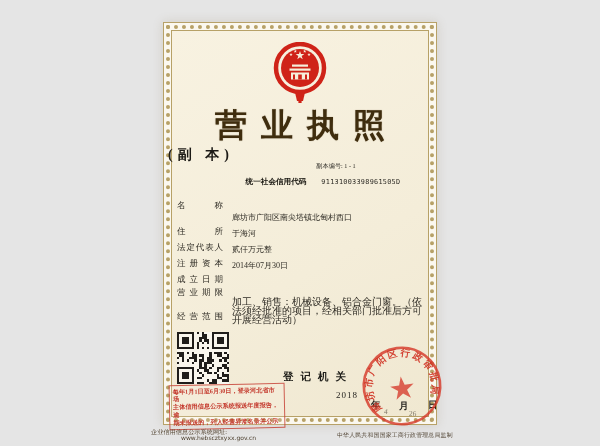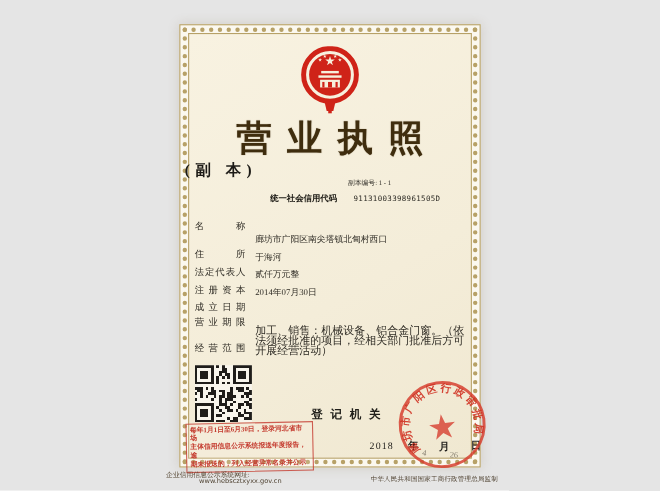--- a/index.html
+++ b/index.html
@@ -61,21 +61,21 @@
     color:#c43a2e; font-size:6.2px; line-height:7.9px; font-weight:bold;
     background:rgba(255,240,235,.15);
   }
 
   .reg-authority {
     position:absolute; left:283px; top:370px; font-size:10.5px; font-weight:bold;
     letter-spacing:7px; color:#21201b; white-space:nowrap;
   }
 
   .date-part { position:absolute; font-size:9.5px; font-weight:bold; color:#262420; }
-  .date-year { left:336px; top:400px; font-size:9px; font-weight:normal; letter-spacing:1px; }
+  .date-year { left:336px; top:390px; font-size:9px; font-weight:normal; letter-spacing:1px; }
   .date-ylab { left:371px; top:399px; }
   .date-mlab { left:399px; top:400px; }
   .date-dlab { left:428px; top:399px; }
   .date-hand { position:absolute; font-size:7.5px; color:#817a6b; font-weight:normal; }
   .hand-month { left:384px; top:407px; transform:rotate(7deg); }
   .hand-day   { left:409px; top:409px; transform:rotate(4deg); }
 
   .seal { position:absolute; left:360px; top:344px; width:84px; height:84px; transform:rotate(-8deg); }
   .seal-arc-text { font-size:10px; font-weight:bold; fill:#d03425; fill-opacity:.92; letter-spacing:2.4px;
     font-family:"Liberation Serif","DejaVu Serif",serif; }

